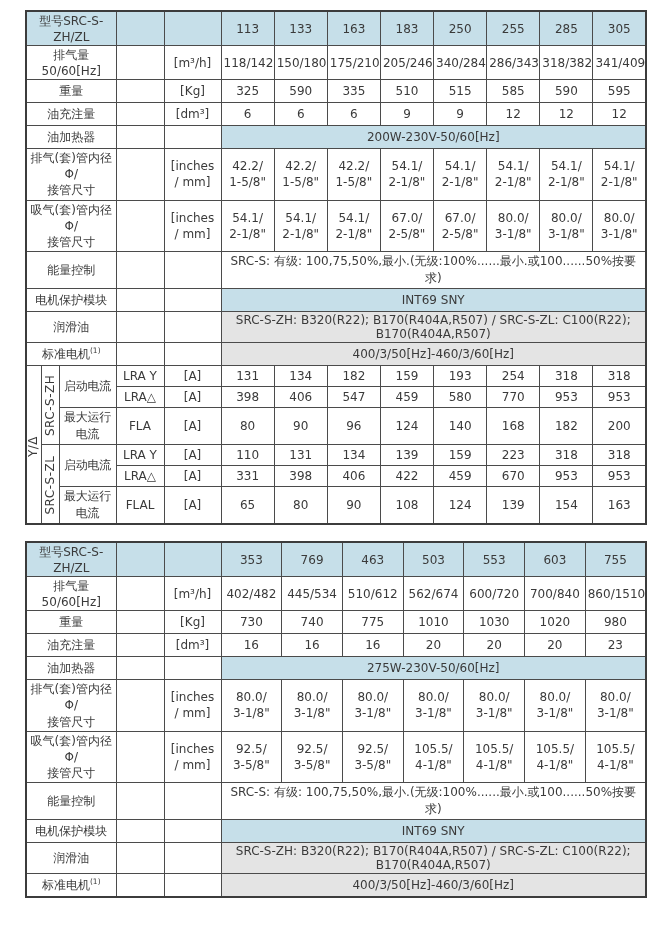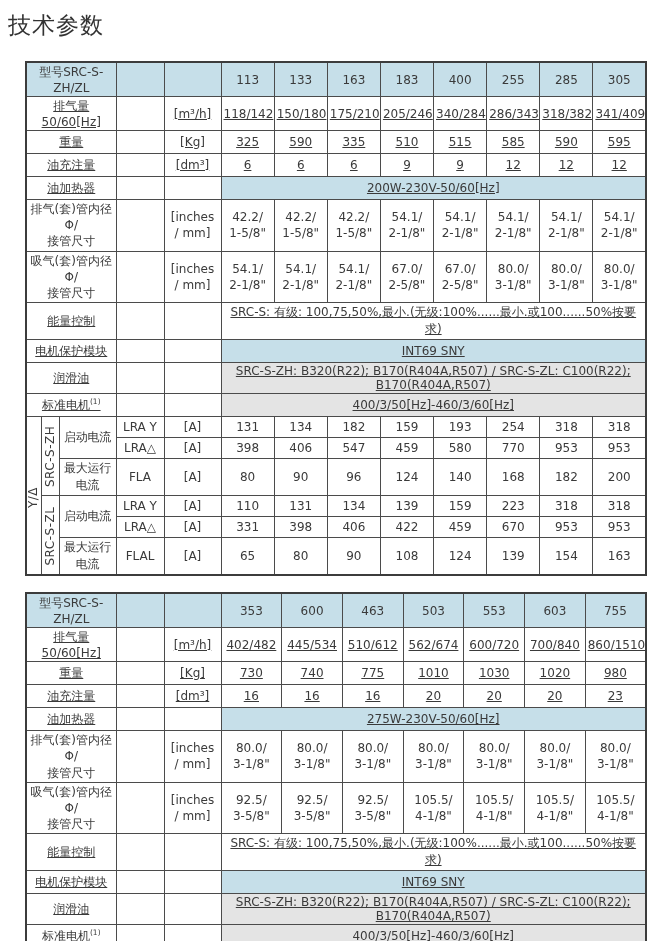--- a/index.html
+++ b/index.html
@@ -19,21 +19,21 @@
     width: 620px; border: 2px solid #3c3c3c;
     margin-bottom: 16px;
     padding-left: 28px;
   }
   table.spec td {
     border: 1px solid #4b4b4b;
     text-align: center; vertical-align: middle;
     font-size: 12px; padding: 1px 2px; overflow: hidden;
   }
   tr.r-head  { height: 18px; }
-  tr.r-norm  { height: 23px; text-decoration: underline; }
+  tr.r-norm  { height: 23px; }
   tr.r-pipe  { height: 46px; }
   tr.r-cur   { height: 21px; }
   td.model-label { text-align: left; padding-left: 4px; font-size: 11px; }
   td.lbl  { font-size: 11.5px; padding: 1px 1px; }
   td.unit { font-size: 11.5px; padding: 1px 0; }
   td.val  { font-size: 12px; padding: 1px 1px; }
   td.mval { font-size: 11.5px; }
   td.mval-s  { font-size: 10.5px; }
   td.mval-xs { font-size: 10px; }
   td.left { text-align: left; padding-left: 7px; }
@@ -46,21 +46,20 @@
     letter-spacing: 0.5px;
   }
   td.bg-blue { background: var(--blue, #c6dfe9); }
   td.bg-gray { background: var(--gray, #e4e4e4); }
   sup.fnmark { font-size: 7.5px; vertical-align: super; }
 </style>
 </head>
 <body>
 
 <div class="page">
-  <h1 class="title">技术参数</h1>
 
   <table class="spec">
     <colgroup>
         <col style="width: 15px;">
         <col style="width: 18px;">
         <col style="width: 57px;">
         <col style="width: 48px;">
         <col style="width: 57px;">
         <col style="width: 53.125px;">
         <col style="width: 53.125px;">
@@ -73,21 +72,21 @@
       </colgroup>
     <tbody>
         <tr class="r-head">
           <td colspan="3" class="bg-blue model-label">型号SRC-S-ZH/ZL</td>
           <td class="bg-blue"></td>
           <td class="bg-blue"></td>
           <td class="bg-blue val">113</td>
           <td class="bg-blue val">133</td>
           <td class="bg-blue val">163</td>
           <td class="bg-blue val">183</td>
-          <td class="bg-blue val">400</td>
+          <td class="bg-blue val">250</td>
           <td class="bg-blue val">255</td>
           <td class="bg-blue val">285</td>
           <td class="bg-blue val">305</td>
         </tr>
         <tr class="r-norm">
           <td colspan="3" class="lbl">排气量50/60[Hz]</td>
           <td></td>
           <td class="unit">[m³/h]</td>
           <td class="val">118/142</td>
           <td class="val">150/180</td>
@@ -296,21 +295,21 @@
         <col style="width: 60.7143px;">
         <col style="width: 60.7143px;">
         <col style="width: 60.7143px;">
       </colgroup>
     <tbody>
         <tr class="r-head">
           <td colspan="3" class="bg-blue model-label">型号SRC-S-ZH/ZL</td>
           <td class="bg-blue"></td>
           <td class="bg-blue"></td>
           <td class="bg-blue val">353</td>
-          <td class="bg-blue val">600</td>
+          <td class="bg-blue val">769</td>
           <td class="bg-blue val">463</td>
           <td class="bg-blue val">503</td>
           <td class="bg-blue val">553</td>
           <td class="bg-blue val">603</td>
           <td class="bg-blue val">755</td>
         </tr>
         <tr class="r-norm">
           <td colspan="3" class="lbl">排气量50/60[Hz]</td>
           <td></td>
           <td class="unit">[m³/h]</td>

